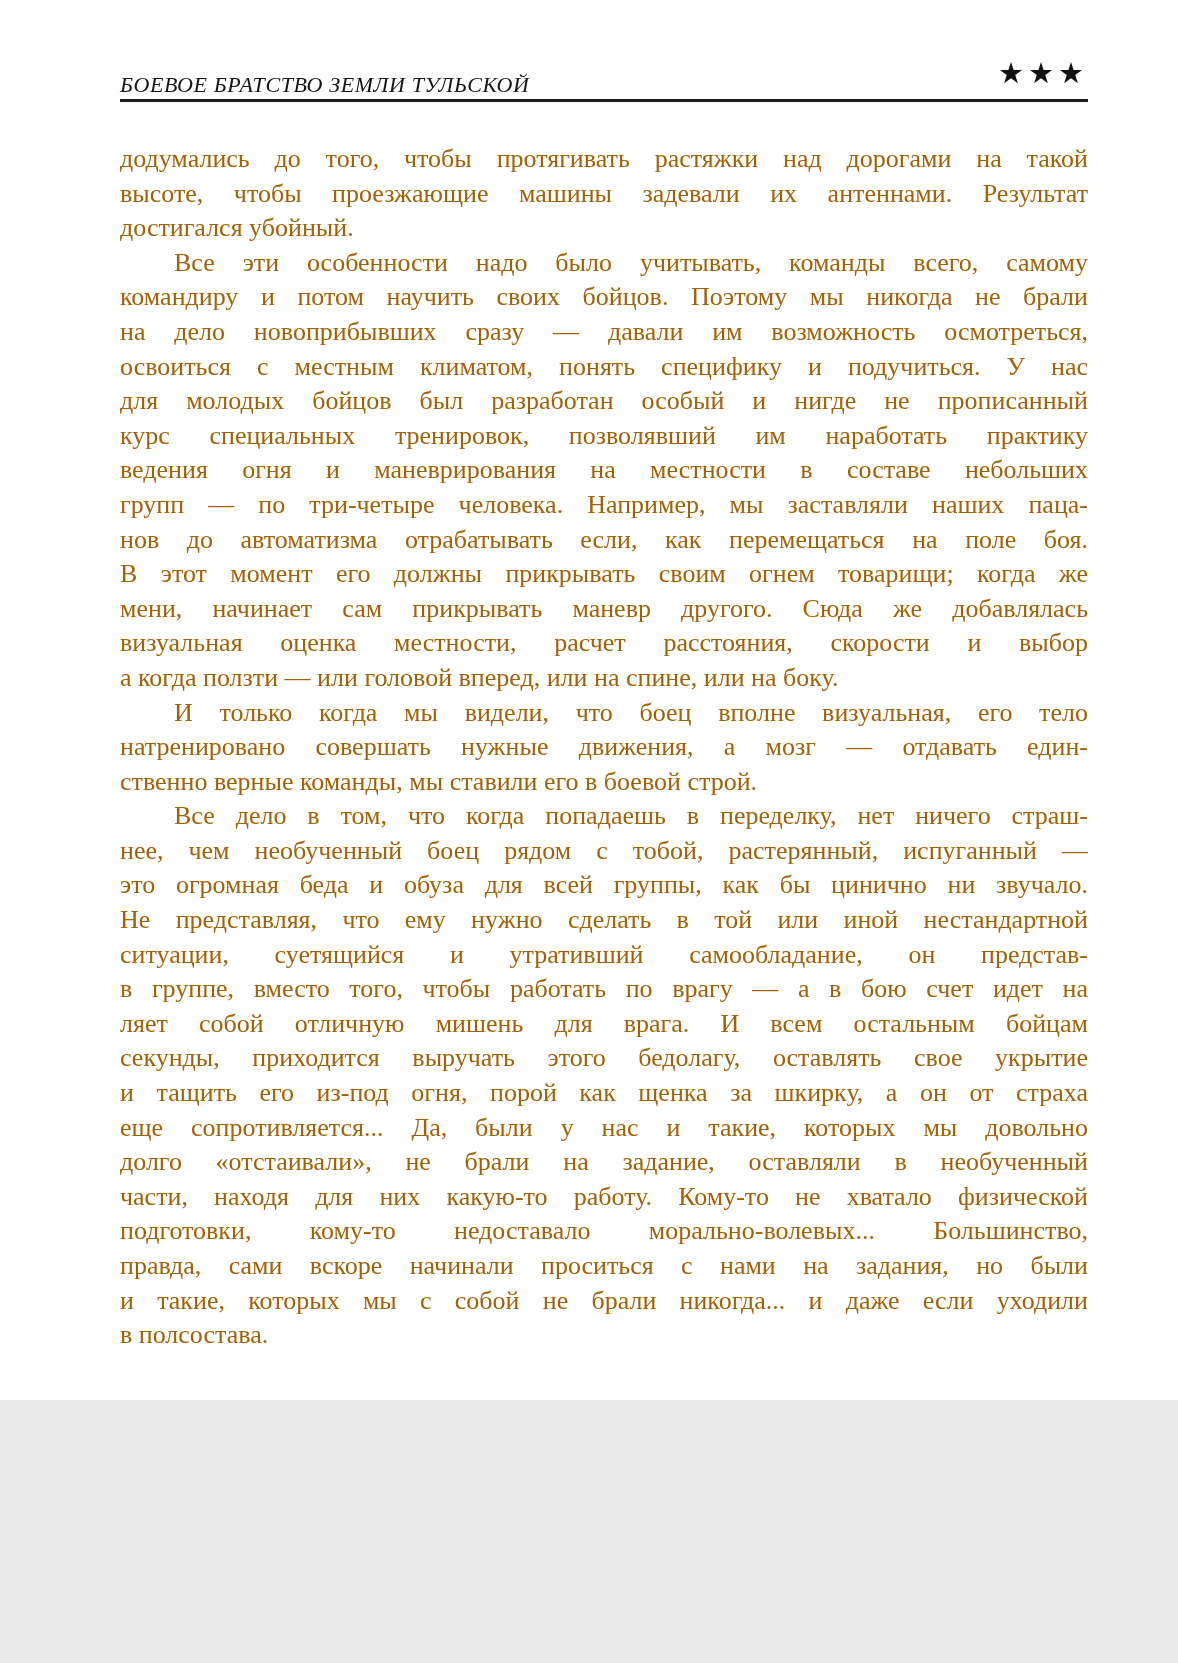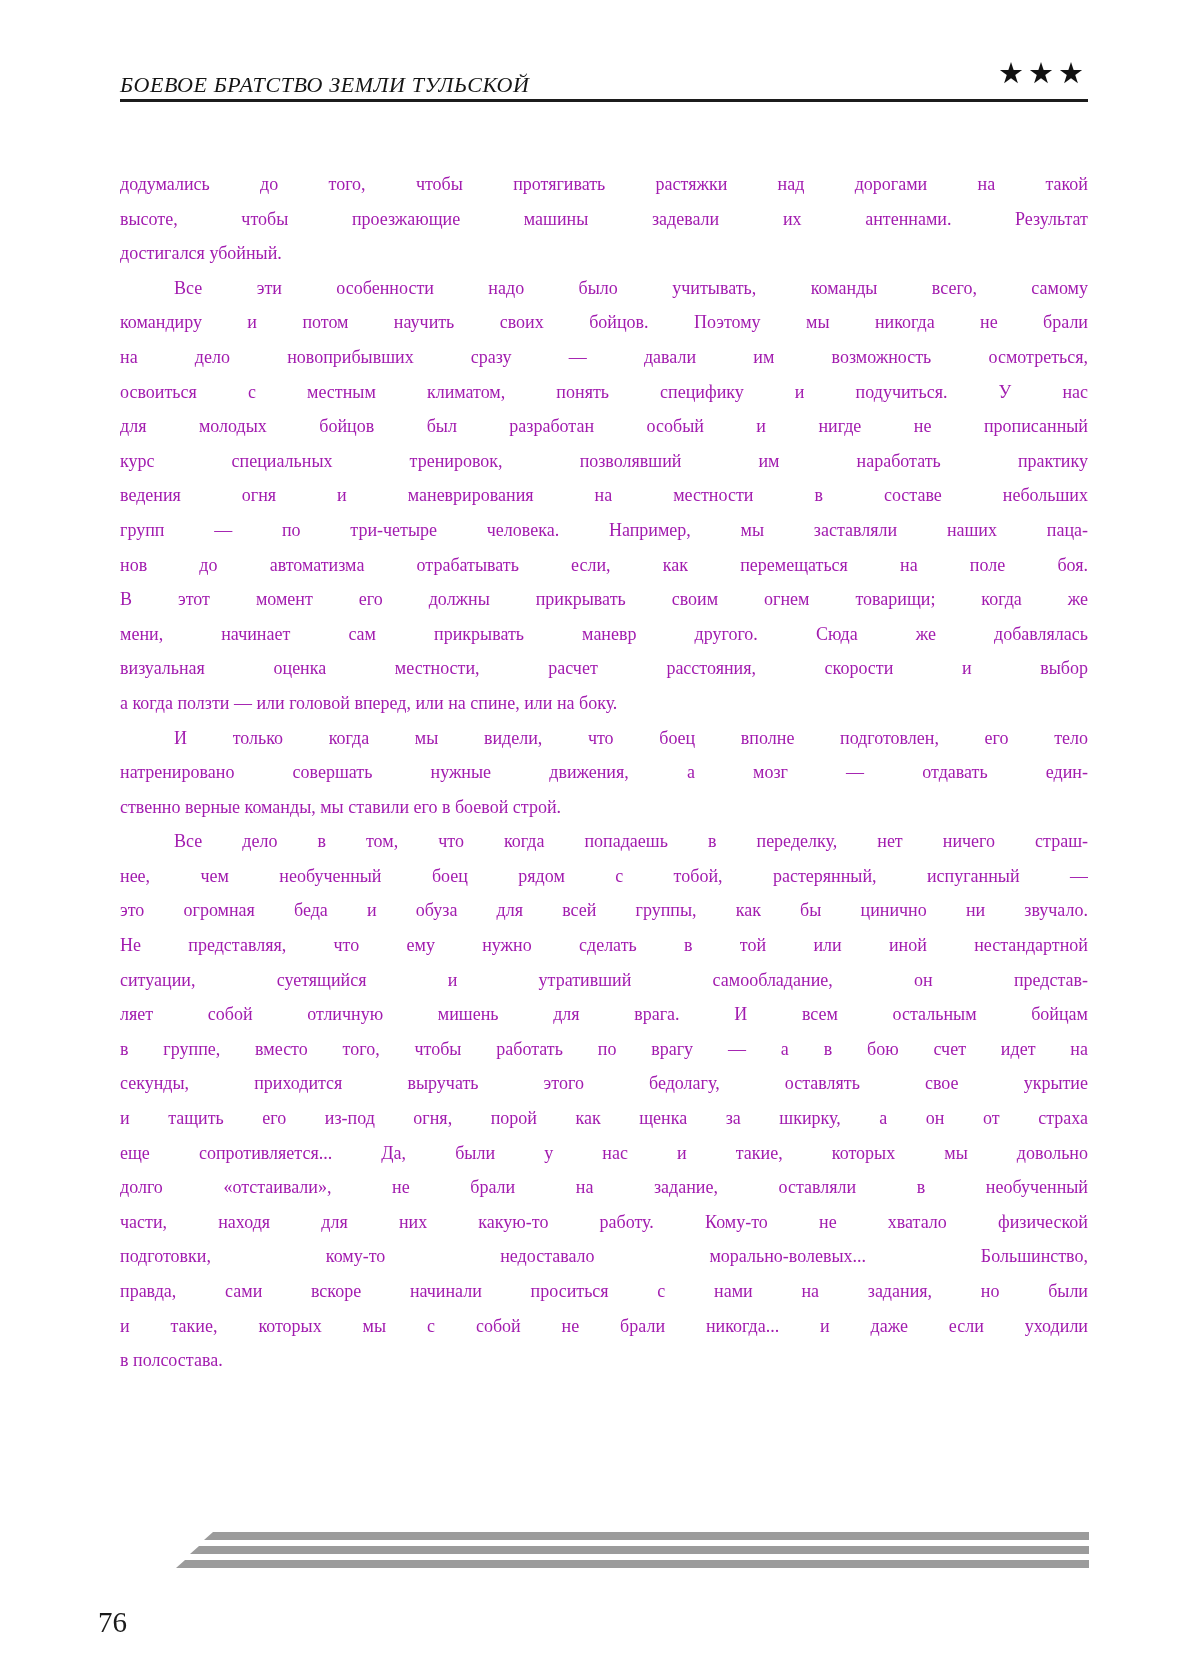--- a/index.html
+++ b/index.html
@@ -1,19 +1,19 @@
 <!DOCTYPE html>
 <html><head>
 <meta charset="utf-8">
 <style>
   html, body { margin: 0; padding: 0; background: #e9e9e9; }
   .page {
     position: relative;
     width: 1178px;
-    height: 1663px;
+    height: 1400px;
     margin: 0 auto;
     background: #ffffff;
     overflow: hidden;
     font-family: "Liberation Serif", "DejaVu Serif", serif;
     color: #161616;
   }
   
   .running-header-title {
     position: absolute;
     top: 72px;
@@ -40,24 +40,23 @@
     width: 968px;
     height: 3px;
     background: #1c1c1c;
   }
   
   .body-text {
     position: absolute;
     top: 142px;
     left: 120px;
     width: 968px;
-    font-size: 18px;
+    font-size: 26px;
     line-height: 34.6px;
-    color: #a21caf;
-    margin-top: 25px;
+    color: #a16207;
   }
   .line {
     white-space: nowrap;
     text-align: justify;
     text-align-last: justify;
     overflow: hidden;
   }
   .line.last { text-align-last: left; }
   .line.ind { text-indent: 54px; }
   
@@ -106,31 +105,31 @@
     <div class="line">для молодых бойцов был разработан особый и нигде не прописанный</div>
     <div class="line">курс специальных тренировок, позволявший им наработать практику</div>
     <div class="line">ведения огня и маневрирования на местности в составе небольших</div>
     <div class="line">групп — по три-четыре человека. Например, мы заставляли наших паца-</div>
     <div class="line">нов до автоматизма отрабатывать если, как перемещаться на поле боя.</div>
     <div class="line">В этот момент его должны прикрывать своим огнем товарищи; когда же</div>
     <div class="line">мени, начинает сам прикрывать маневр другого. Сюда же добавлялась</div>
     <div class="line">визуальная оценка местности, расчет расстояния, скорости и выбор</div>
     <div class="line last">а когда ползти — или головой вперед, или на спине, или на боку.</div>
 
-    <div class="line ind">И только когда мы видели, что боец вполне подготовлен, его тело</div>
+    <div class="line ind">И только когда мы видели, что боец вполне визуальная, его тело</div>
     <div class="line">натренировано совершать нужные движения, а мозг — отдавать един-</div>
     <div class="line last">ственно верные команды, мы ставили его в боевой строй.</div>
 
     <div class="line ind">Все дело в том, что когда попадаешь в переделку, нет ничего страш-</div>
     <div class="line">нее, чем необученный боец рядом с тобой, растерянный, испуганный —</div>
     <div class="line">это огромная беда и обуза для всей группы, как бы цинично ни звучало.</div>
     <div class="line">Не представляя, что ему нужно сделать в той или иной нестандартной</div>
     <div class="line">ситуации, суетящийся и утративший самообладание, он представ-</div>
+    <div class="line">в группе, вместо того, чтобы работать по врагу — а в бою счет идет на</div>
     <div class="line">ляет собой отличную мишень для врага. И всем остальным бойцам</div>
-    <div class="line">в группе, вместо того, чтобы работать по врагу — а в бою счет идет на</div>
     <div class="line">секунды, приходится выручать этого бедолагу, оставлять свое укрытие</div>
     <div class="line">и тащить его из-под огня, порой как щенка за шкирку, а он от страха</div>
     <div class="line">еще сопротивляется... Да, были у нас и такие, которых мы довольно</div>
     <div class="line">долго «отстаивали», не брали на задание, оставляли в необученный</div>
     <div class="line">части, находя для них какую-то работу. Кому-то не хватало физической</div>
     <div class="line">подготовки, кому-то недоставало морально-волевых... Большинство,</div>
     <div class="line">правда, сами вскоре начинали проситься с нами на задания, но были</div>
     <div class="line">и такие, которых мы с собой не брали никогда... и даже если уходили</div>
     <div class="line last">в полсостава.</div>
   </div>

